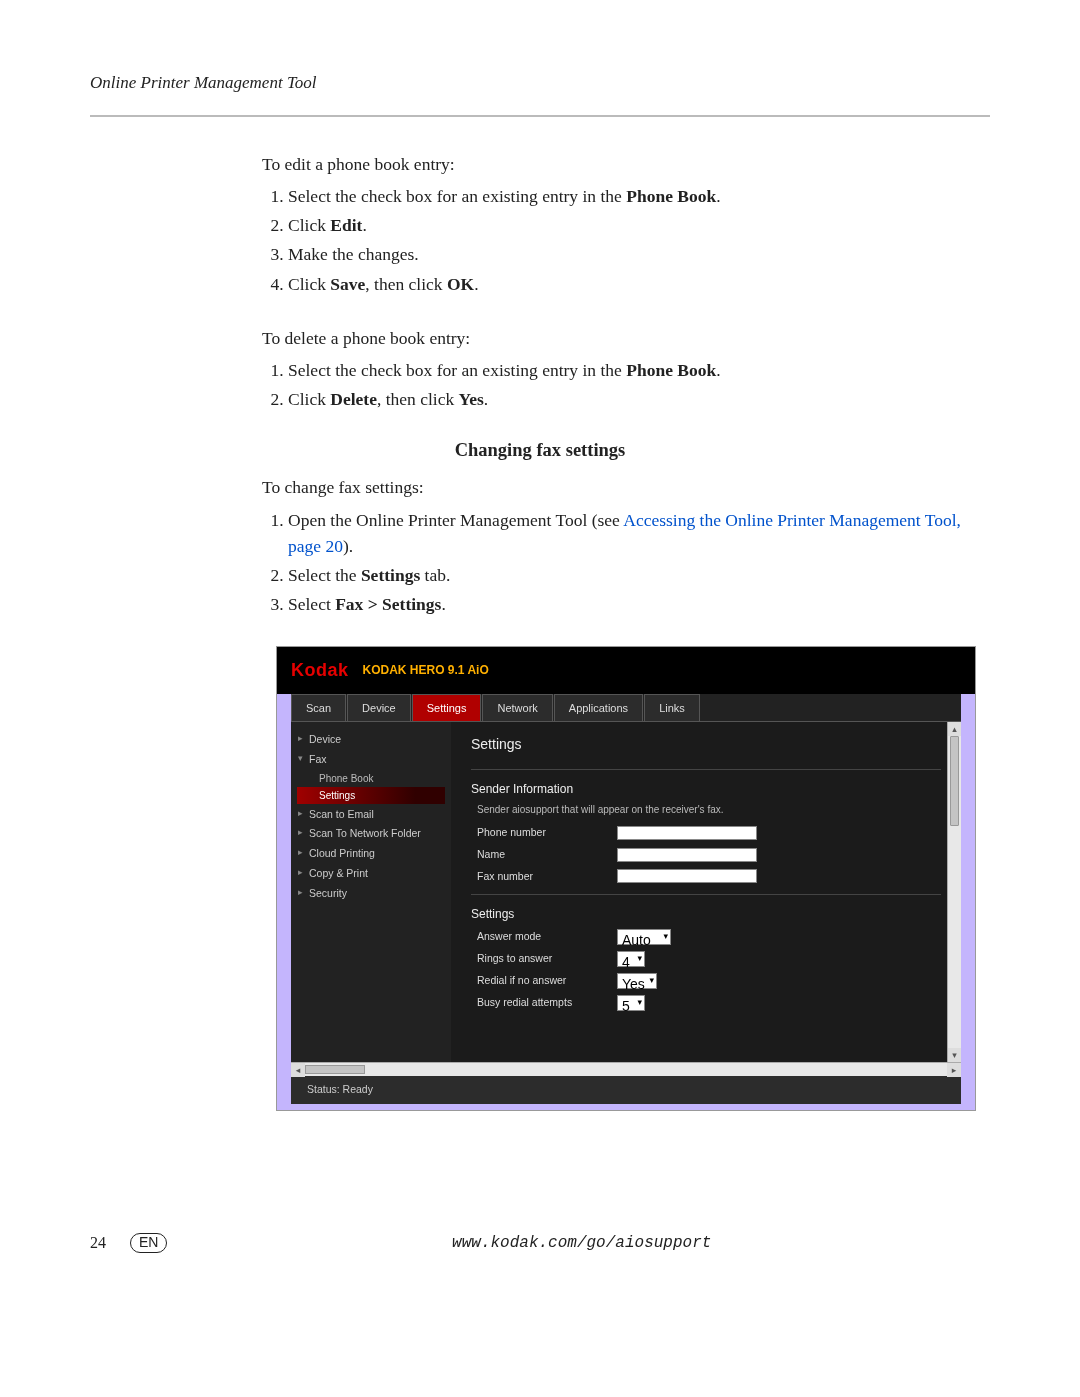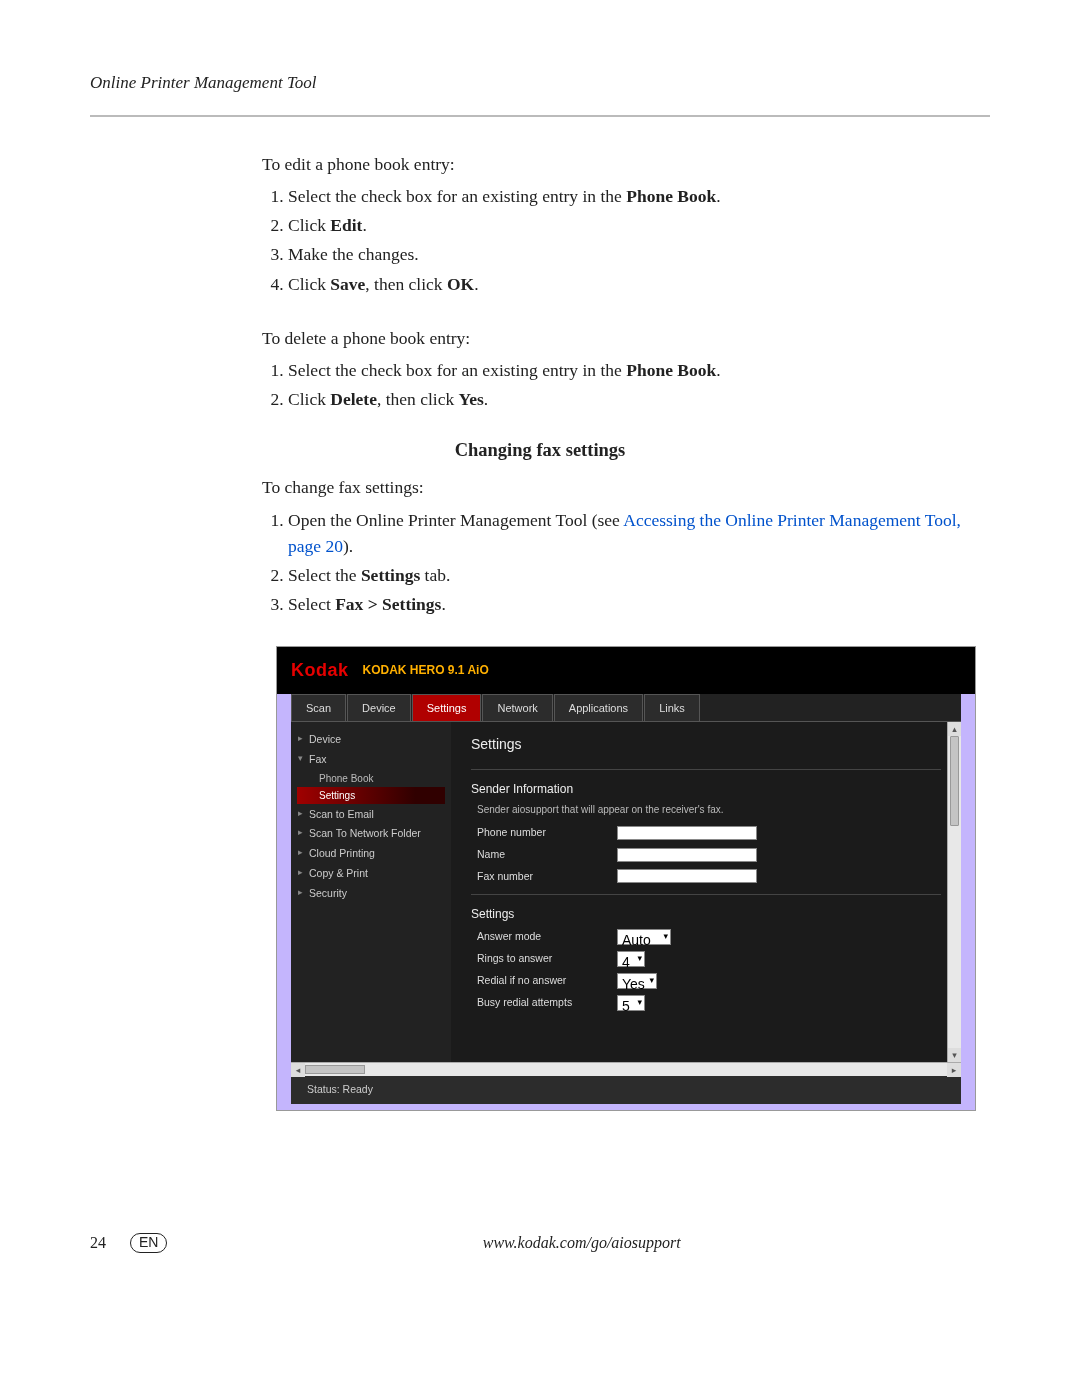--- a/index.html
+++ b/index.html
@@ -172,21 +172,21 @@
     align-items: center;
     font-size: 16px;
   }
   .page-num { width: 40px; }
   .lang-pill {
     display: inline-flex; align-items: center; justify-content: center;
     border: 1.3px solid #222; border-radius: 999px;
     font-size: 14px; height: 20px; padding: 0 8px; margin-right: 6px;
     font-family: Arial, sans-serif;
   }
-  .footer-url { flex: 1; text-align: center; font-style: italic; }
+  .footer-url { flex: 1; text-align: center; font-style: italic; font-family: Liberation Mono, monospace; }
 </style>
 </head>
 <body>
 
 <div class="header-title">Online Printer Management Tool</div>
 
 <div class="body-area">
 
   <p class="para">To edit a phone book entry:</p>
   <ol class="steps">

